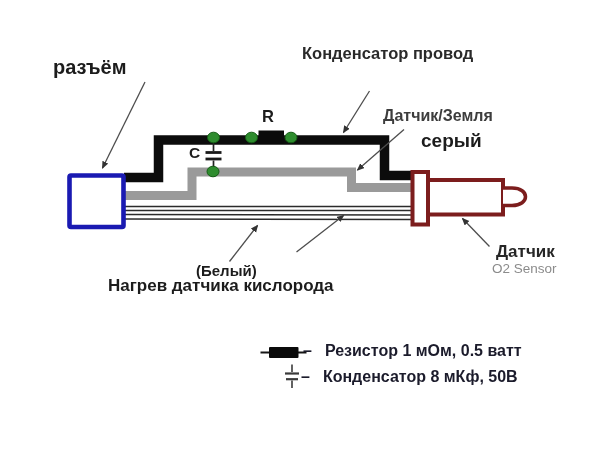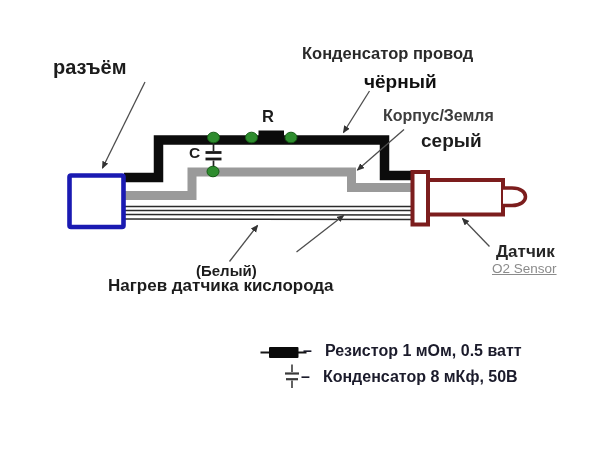--- a/index.html
+++ b/index.html
@@ -16,21 +16,21 @@
     color: var(--text-dark); font-weight:bold;
   }
   .lbl-razyom   { left:37px;  top:57px;  font-size:20px;margin-left:16px; }
   .lbl-signal   { left:302px; top:45px;  font-size:16.5px; color:#2a2a2a; }
   .lbl-black    { left:364px; top:72px;  font-size:19px; color:#101010; }
   .lbl-korpus   { left:383px; top:108px; font-size:16px; color: var(--text-medium); }
   .lbl-seryi    { left:421px; top:131px; font-size:19px; }
   .lbl-r        { left:262px; top:108px; font-size:16.5px; }
   .lbl-c        { left:189px; top:145px; font-size:15.5px; }
   .lbl-datchik  { left:496px; top:243px; font-size:17px; color:#262626;text-align:right; }
-  .lbl-o2       { left:492px; top:262px; font-size:13.5px; font-weight:normal; color: var(--text-light-gray); text-decoration: underline; }
+  .lbl-o2       { left:492px; top:262px; font-size:13.5px; font-weight:normal; color: var(--text-light-gray); }
   .lbl-belyi    { left:196px; top:263px; font-size:15px; }
   .lbl-nagrev   { left:108px; top:277px; font-size:17px; }
   .legend-row {
     position:absolute; display:flex; gap:13px; align-items:flex-start;
     font-weight:bold; font-size:16px; color: var(--legend-text); white-space:nowrap;
   }
   .legend-row-1 { left:303px; top:342px; }
   .legend-row-2 { left:301px; top:368px; }
 
   
@@ -113,22 +113,21 @@
     <g>
       <line class="leg-cap" x1="292" y1="364.5" x2="292" y2="372"></line>
       <line class="leg-cap-p" x1="285" y1="373.5" x2="299" y2="373.5"></line>
       <line class="leg-cap-p" x1="286" y1="379.2" x2="298" y2="379.2"></line>
       <line class="leg-cap" x1="292" y1="380.5" x2="292" y2="388"></line>
     </g>
   </svg>
 
   <div class="lbl lbl-razyom">разъём</div>
   <div class="lbl lbl-signal">Конденсатор провод</div>
-  <div class="lbl lbl-black">чёрный</div>
-  <div class="lbl lbl-korpus">Корпус/Земля</div>
+  <div class="lbl lbl-korpus">Датчик/Земля</div>
   <div class="lbl lbl-seryi">серый</div>
   <div class="lbl lbl-r">R</div>
   <div class="lbl lbl-c">C</div>
   <div class="lbl lbl-datchik">Датчик</div>
   <div class="lbl lbl-o2">O2 Sensor</div>
   <div class="lbl lbl-belyi">(Белый)</div>
   <div class="lbl lbl-nagrev">Нагрев датчика кислорода</div>
 
   <div class="legend-row legend-row-1">
     <span>–</span>

